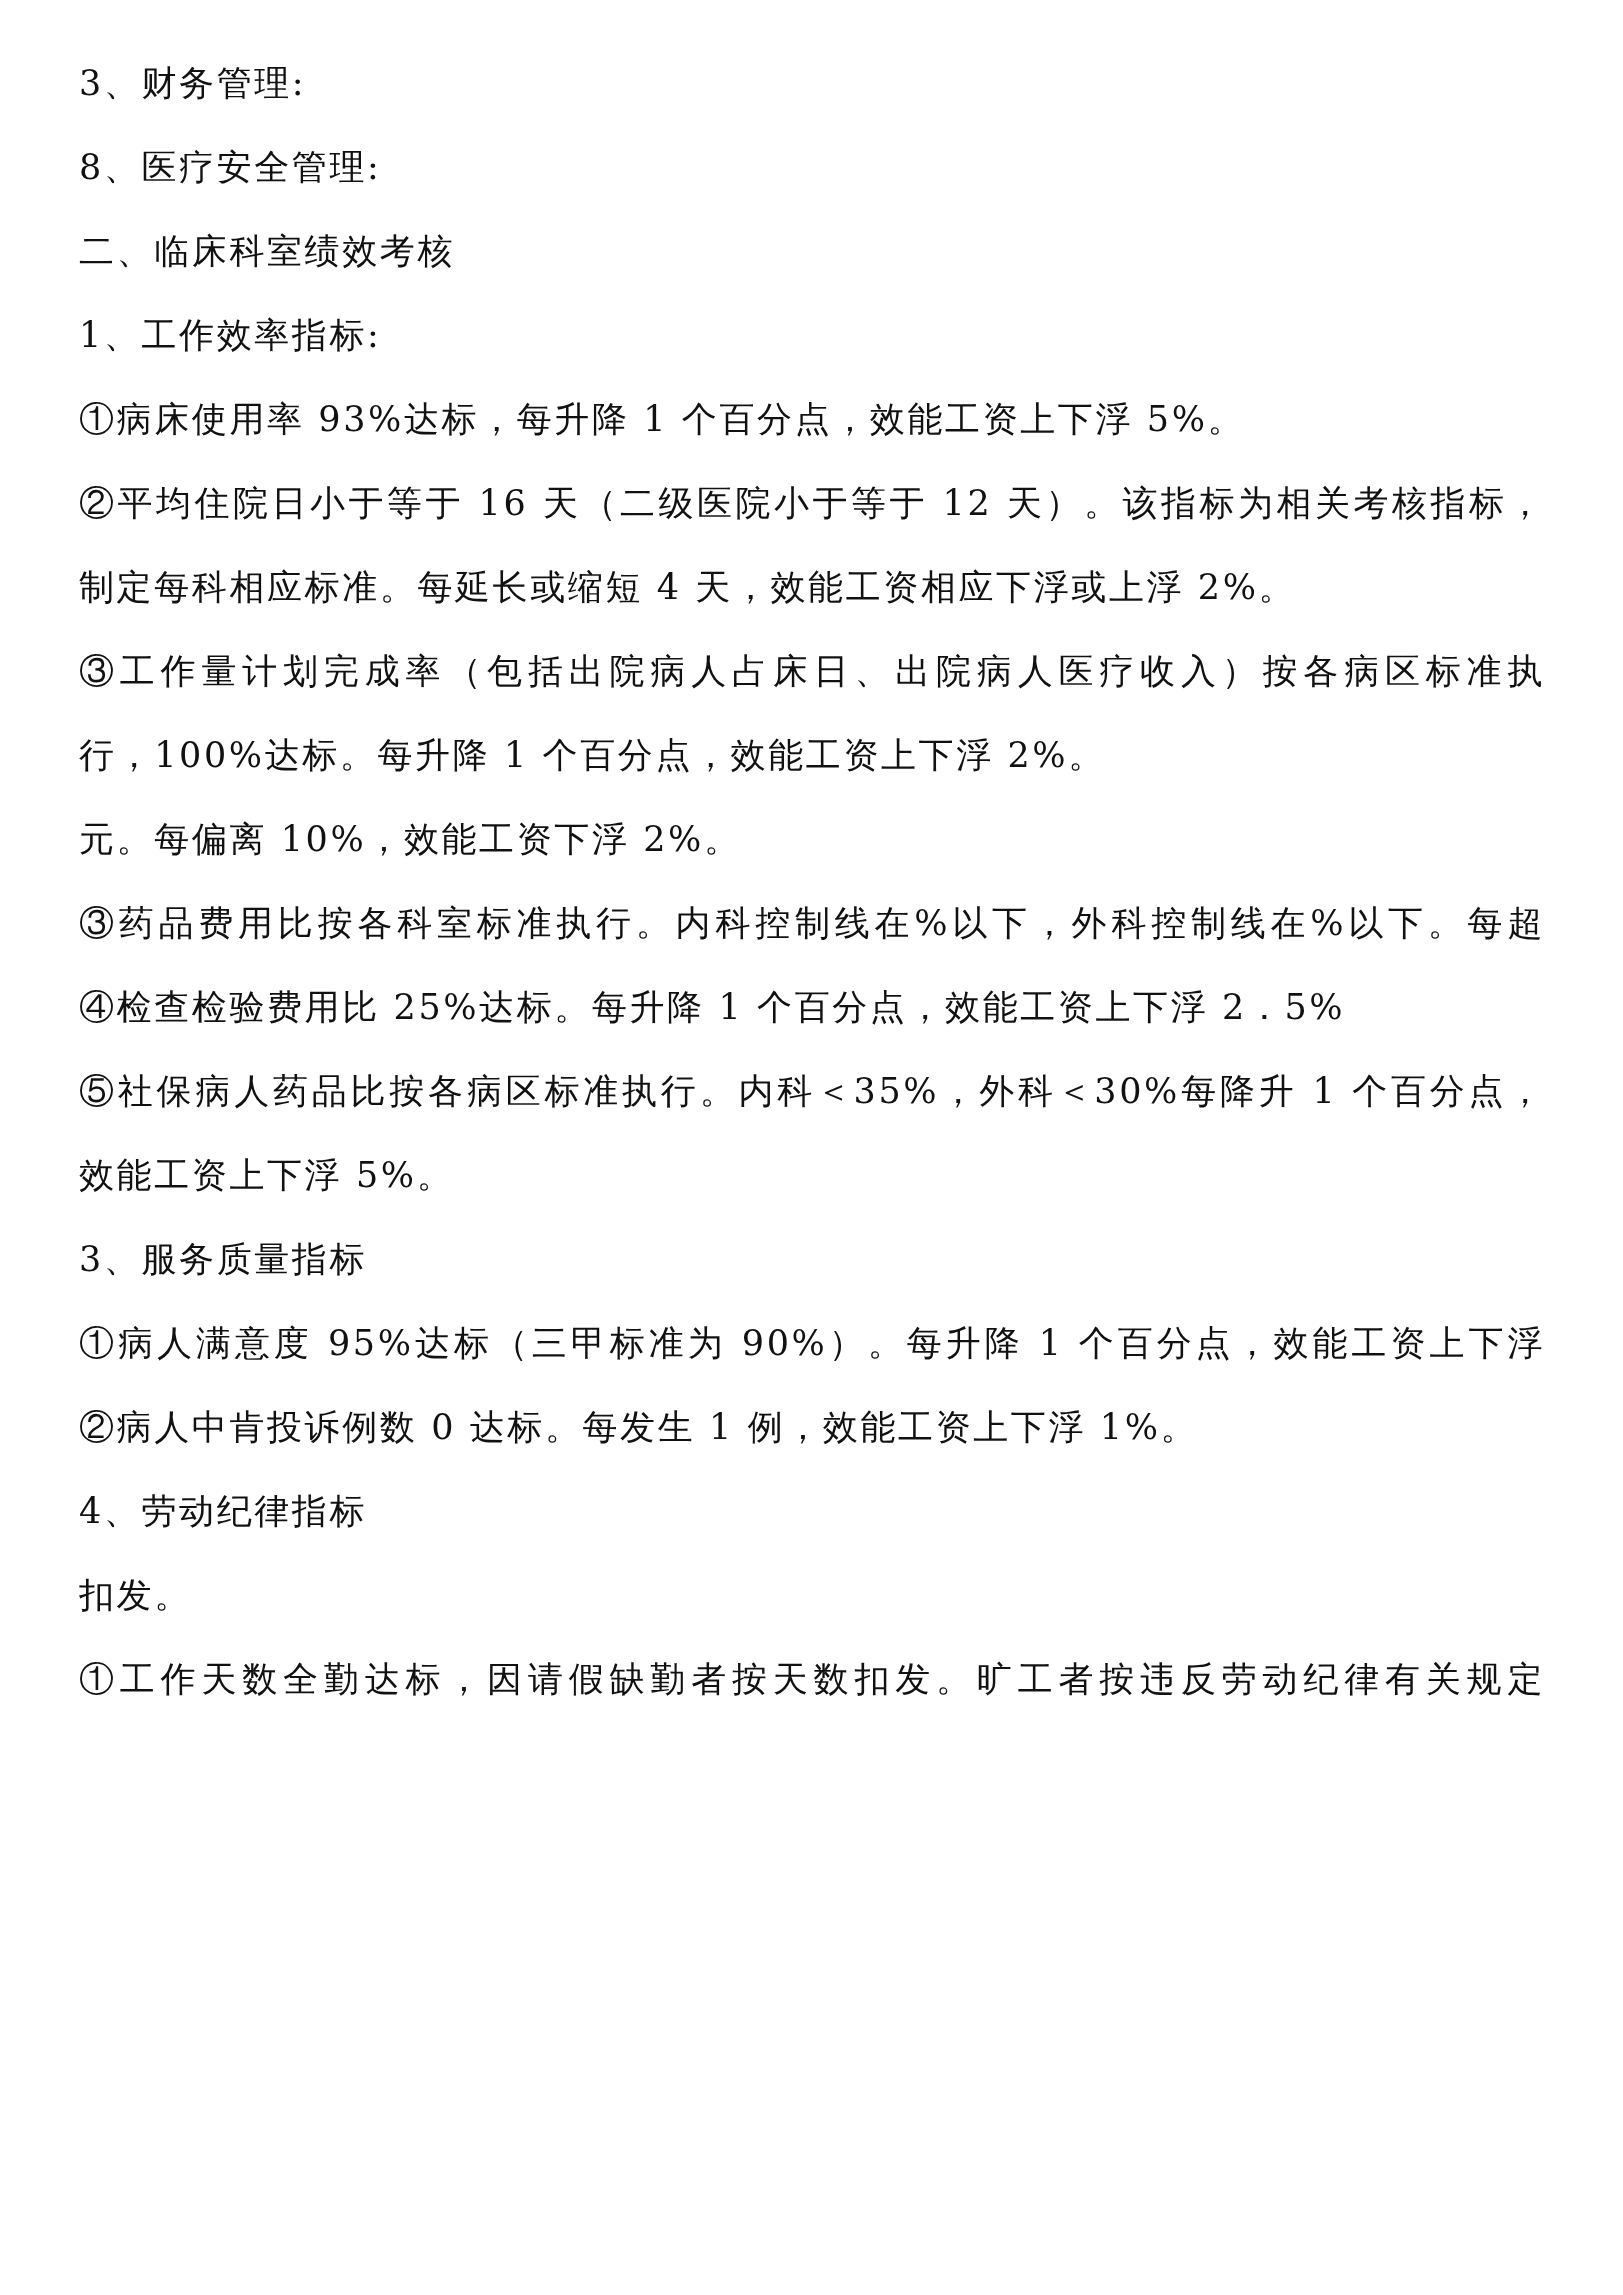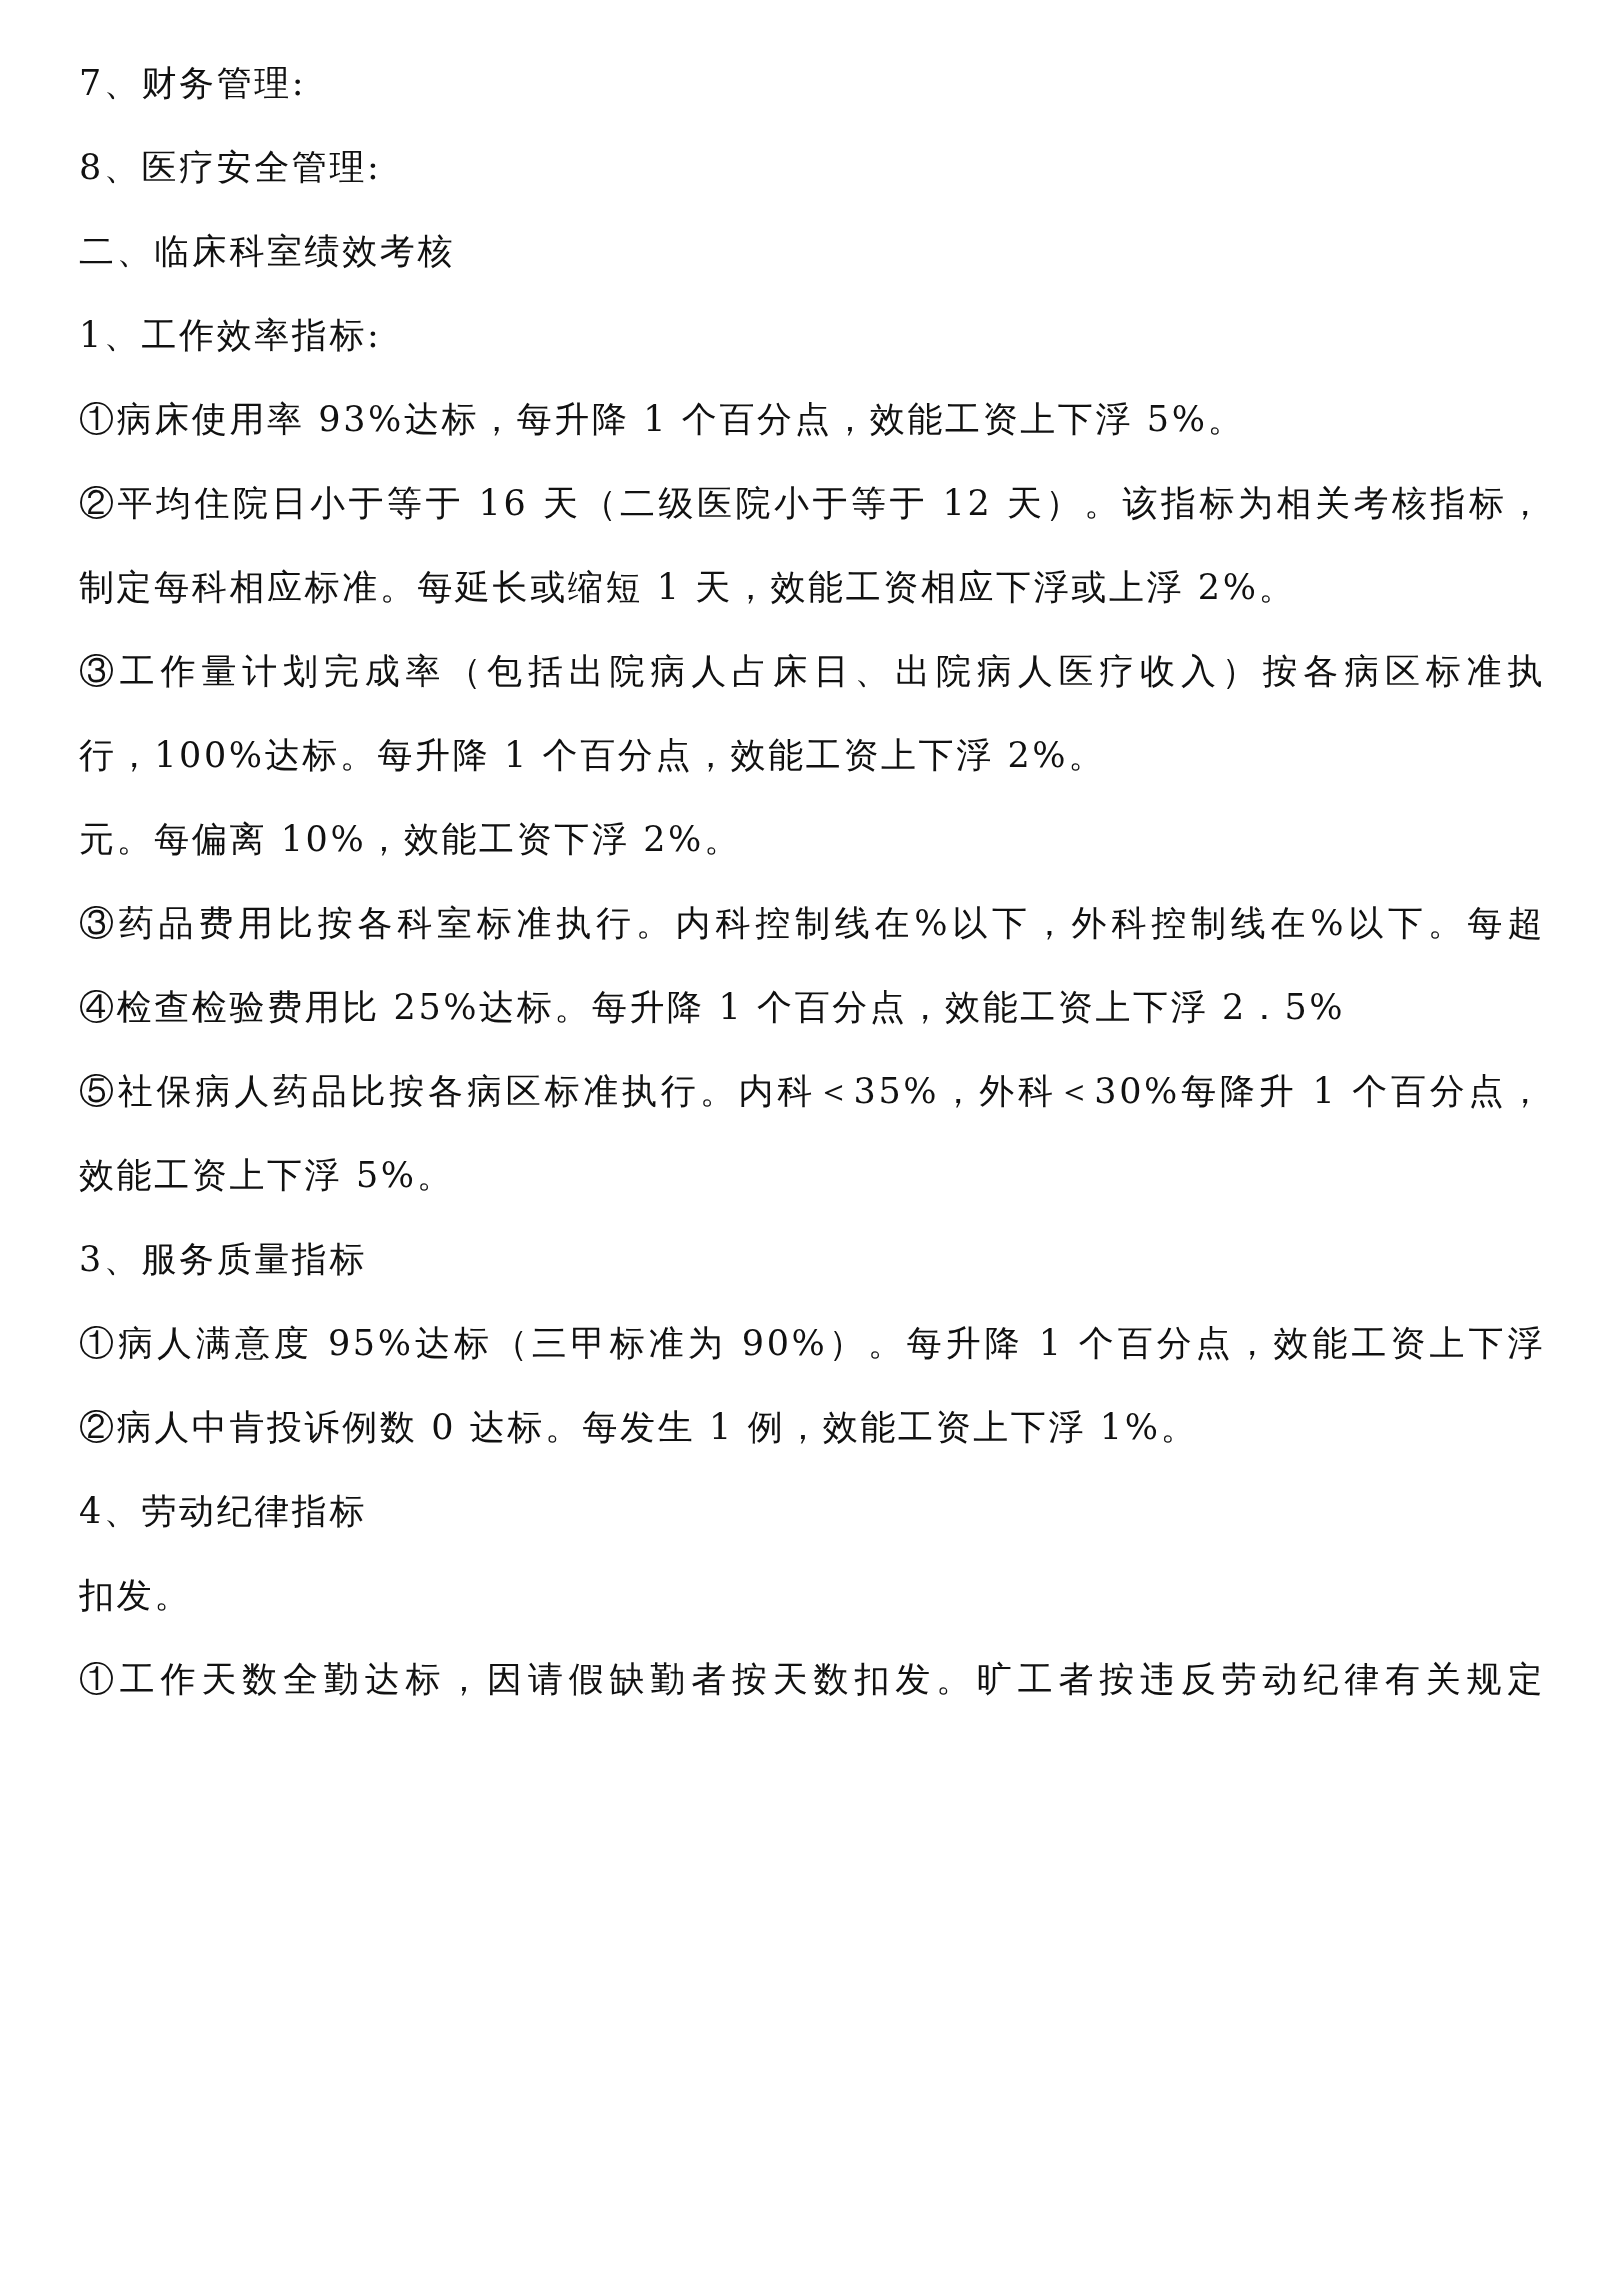--- a/index.html
+++ b/index.html
@@ -12,27 +12,27 @@
   .line {
     height: 84px; line-height: 84px; white-space: nowrap;
     letter-spacing: 2.6px; transform-origin: left center;
   }
   .justify { text-align: justify; text-align-last: justify; white-space: normal; overflow: hidden; }
 </style>
 </head>
 <body>
 
 <div class="page">
-  <div class="line">7、财务管理:</div>
+  <div class="line">3、财务管理:</div>
   <div class="line">8、医疗安全管理:</div>
   <div class="line">二、临床科室绩效考核</div>
   <div class="line">1、工作效率指标:</div>
   <div class="line">①病床使用率 93%达标，每升降 1 个百分点，效能工资上下浮 5%。</div>
   <div class="line justify">②平均住院日小于等于 16 天（二级医院小于等于 12 天）。该指标为相关考核指标，</div>
-  <div class="line">制定每科相应标准。每延长或缩短 1 天，效能工资相应下浮或上浮 2%。</div>
+  <div class="line">制定每科相应标准。每延长或缩短 4 天，效能工资相应下浮或上浮 2%。</div>
   <div class="line justify">③工作量计划完成率（包括出院病人占床日、出院病人医疗收入）按各病区标准执</div>
   <div class="line">行，100%达标。每升降 1 个百分点，效能工资上下浮 2%。</div>
   <div class="line">元。每偏离 10%，效能工资下浮 2%。</div>
   <div class="line justify">③药品费用比按各科室标准执行。内科控制线在%以下，外科控制线在%以下。每超</div>
   <div class="line">④检查检验费用比 25%达标。每升降 1 个百分点，效能工资上下浮 2．5%</div>
   <div class="line justify">⑤社保病人药品比按各病区标准执行。内科＜35%，外科＜30%每降升 1 个百分点，</div>
   <div class="line">效能工资上下浮 5%。</div>
   <div class="line">3、服务质量指标</div>
   <div class="line justify">①病人满意度 95%达标（三甲标准为 90%）。每升降 1 个百分点，效能工资上下浮 1%。</div>
   <div class="line">②病人中肯投诉例数 0 达标。每发生 1 例，效能工资上下浮 1%。</div>

